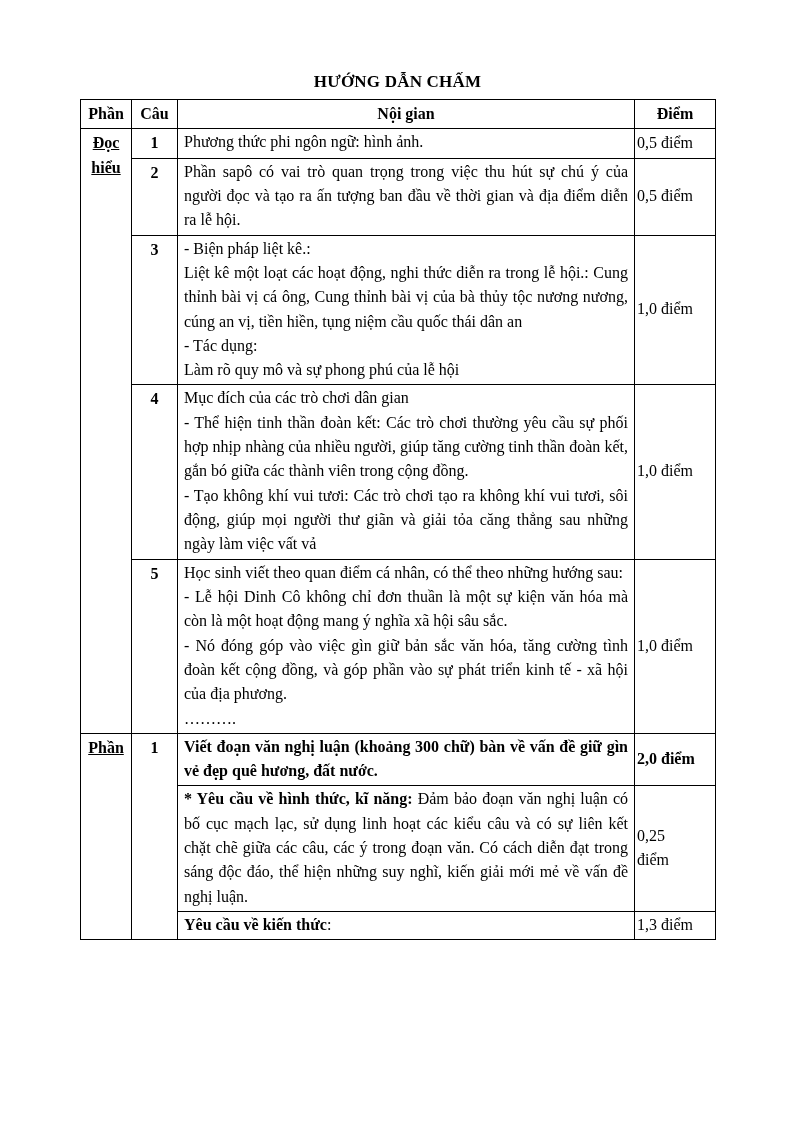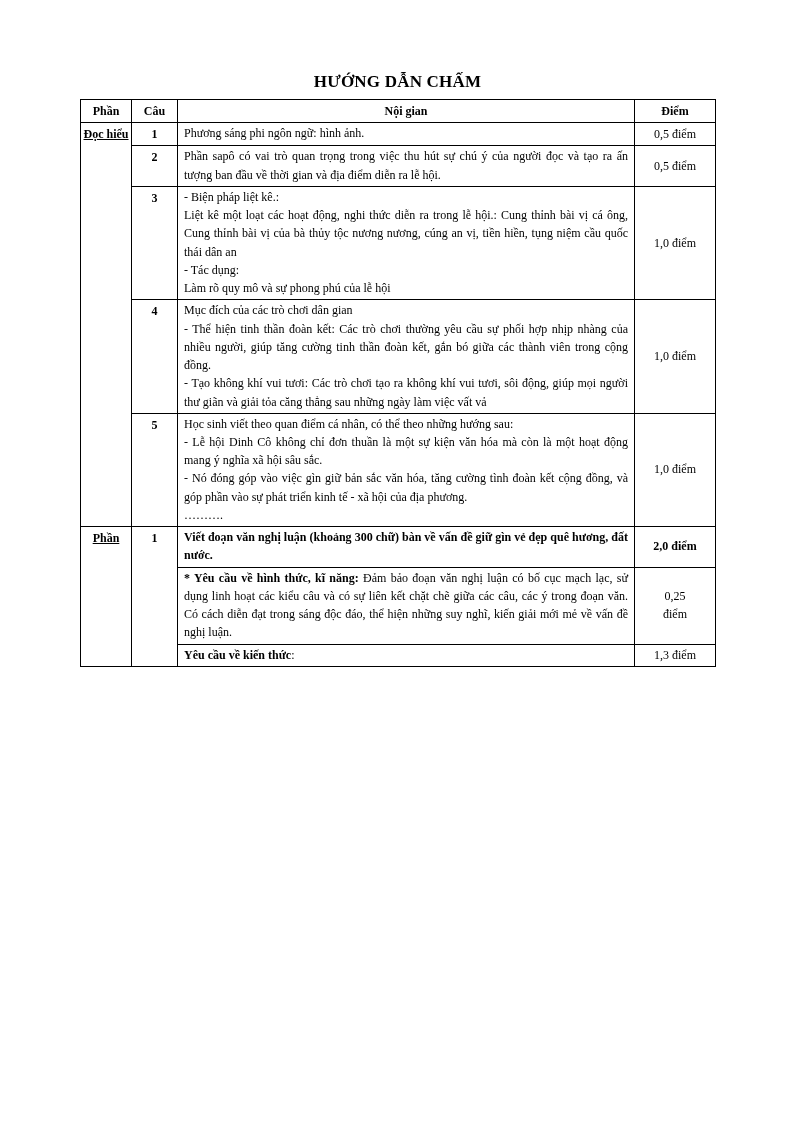--- a/index.html
+++ b/index.html
@@ -25,21 +25,21 @@
     text-align: center;
     font-size: 17px;
     font-weight: bold;
     margin: 0 0 7px 0;
     letter-spacing: 0.2px;
   }
   table.grading-table {
     border-collapse: collapse;
     table-layout: fixed;
     width: 635px;
-    font-size: 12px;
+    font-size: 16px;
     line-height: 1.52;
   }
   .grading-table th,
   .grading-table td {
     border: 1px solid #000000;
     vertical-align: top;
     padding: 1px 6px 2px 6px;
   }
   .grading-table th {
     text-align: center;
@@ -55,21 +55,21 @@
   td.cell-cau {
     font-weight: bold;
     text-align: center;
     padding-top: 2px;
   }
   td.cell-content {
     text-align: justify;
     white-space: pre-wrap;
   }
   td.cell-diem {
-    text-align: center;
+    text-align: left;
     vertical-align: middle;
     white-space: pre-wrap;
     padding-left: 2px;
     padding-right: 2px;
   }
   .bold { font-weight: bold; }
 </style>
 </head>
 <body>
 
@@ -89,21 +89,21 @@
         <tr>
       <th>Phần</th>
       <th>Câu</th>
       <th>Nội gian</th>
       <th>Điểm</th>
     </tr>
 
     <tr>
       <td class="cell-phan" rowspan="5">Đọc hiểu</td>
       <td class="cell-cau">1</td>
-      <td class="cell-content">Phương sáng phi ngôn ngữ: hình ảnh.</td>
+      <td class="cell-content">Phương thức phi ngôn ngữ: hình ảnh.</td>
       <td class="cell-diem">0,5 điểm</td>
     </tr>
 
     <tr>
       <td class="cell-cau">2</td>
       <td class="cell-content">Phần sapô có vai trò quan trọng trong việc thu hút sự chú ý của người đọc và tạo ra ấn tượng ban đầu về thời gian và địa điểm diễn ra lễ hội.</td>
       <td class="cell-diem">0,5 điểm</td>
     </tr>
 
     <tr>

